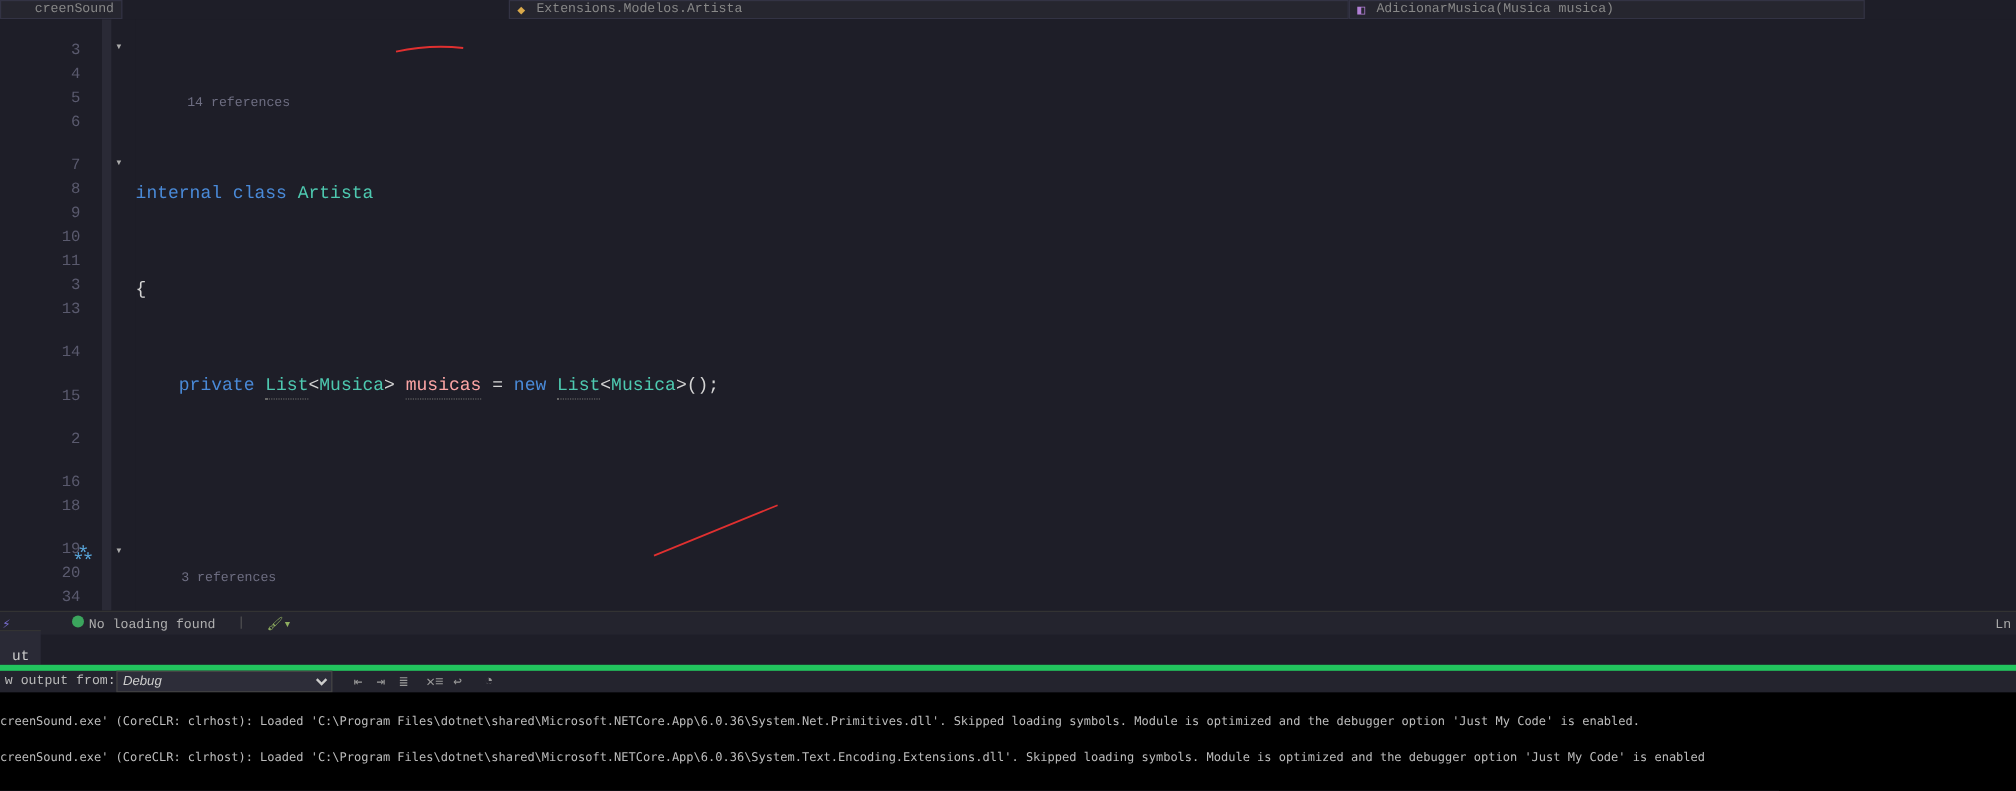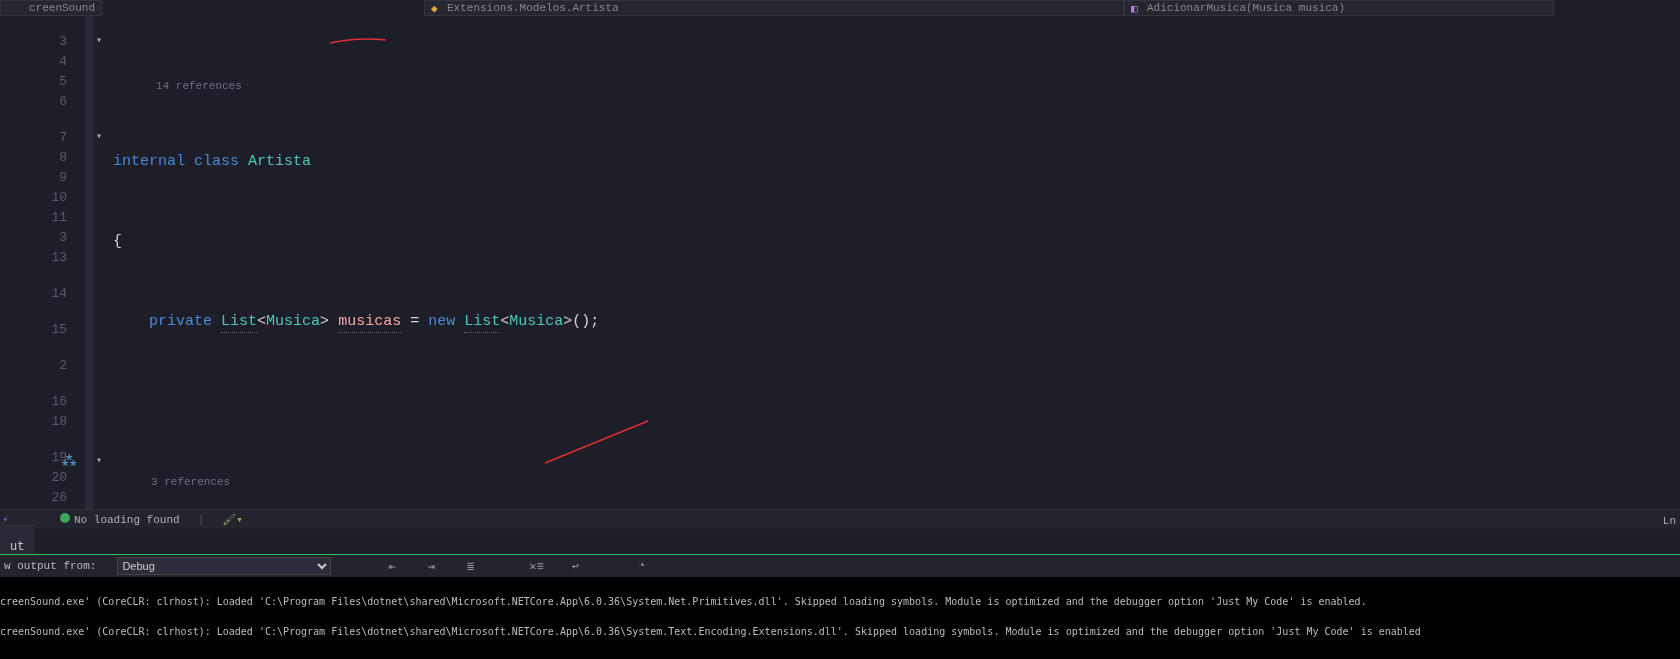--- a/index.html
+++ b/index.html
@@ -124,30 +124,31 @@
     position:absolute;
     left:0; right:0;
     bottom:82px;
     height:23px;
     background:#24242e;
     display:flex;
     align-items:center;
     font-size:11px;
     color:#bbb;
     padding-left:4px;
-    gap:21px;
-    border-top:1px solid #22c55e;
+    gap:1px;
+    border-top:5px solid #22c55e;
   }
   .out-bar select {
     background:#2d2d39;
     color:#ccc;
     border:1px solid #444;
     font-size:11px;
     height:18px;
-    width:214px;
+    width:180px;
+    font-style:italic;
   }
   .out-bar .ticon {
     width:18px;height:18px;
     display:flex;align-items:center;justify-content:center;
     color:#999;
     font-size:12px;
   }
   .out-text {
     position:absolute;
     left:0; right:0;
@@ -213,21 +214,21 @@
     <div class="ln ref"></div>
     <div class="ln">15</div>
     <div class="ln ref"></div>
     <div class="ln">2</div>
     <div class="ln ref"></div>
     <div class="ln">16</div>
     <div class="ln">18</div>
     <div class="ln ref"></div>
     <div class="ln">19</div>
     <div class="ln">20</div>
-    <div class="ln">26</div>
+    <div class="ln">34</div>
     <div class="ln">22</div>
     <span class="eyedrop" style="top:434px;">⁂</span>
   </div>
 
   <div class="bp-col"></div>
 
   <div class="collapse-col">
     <span class="chev" style="top:18px;">▾</span>
     <span class="chev" style="top:114px;">▾</span>
     <span class="chev" style="top:438px;">▾</span>

